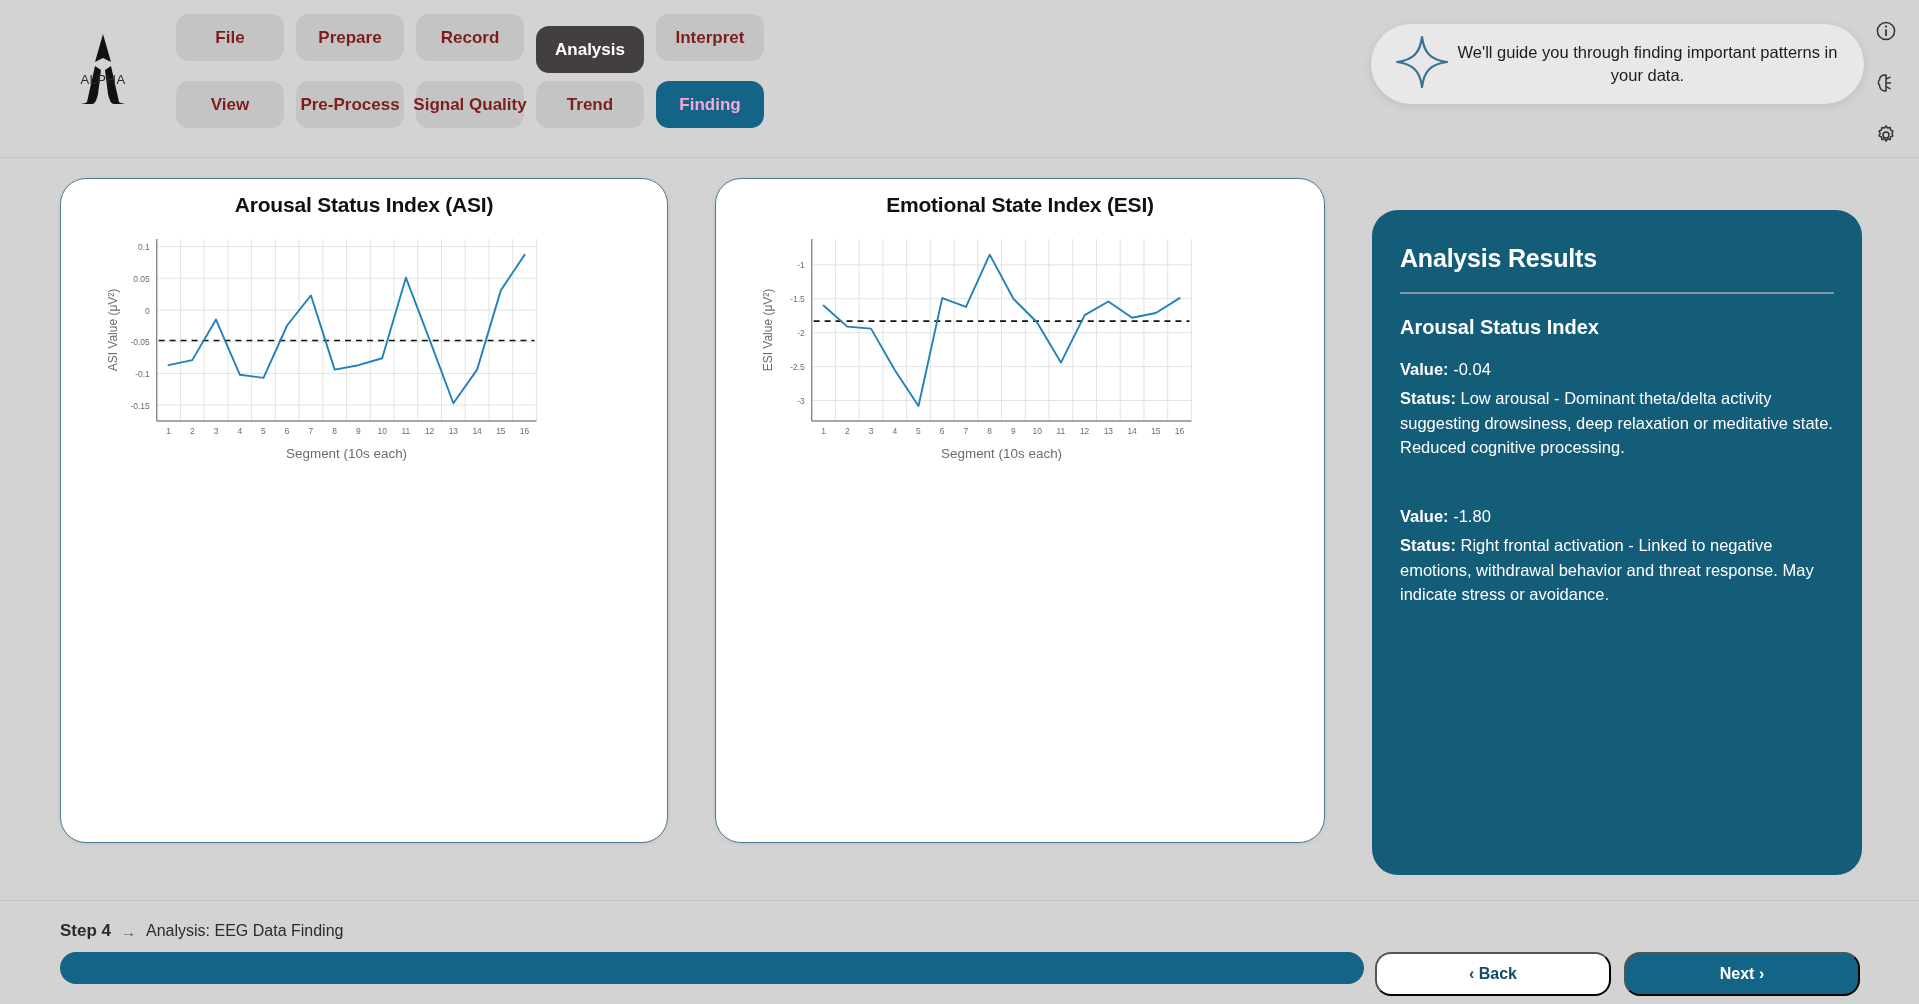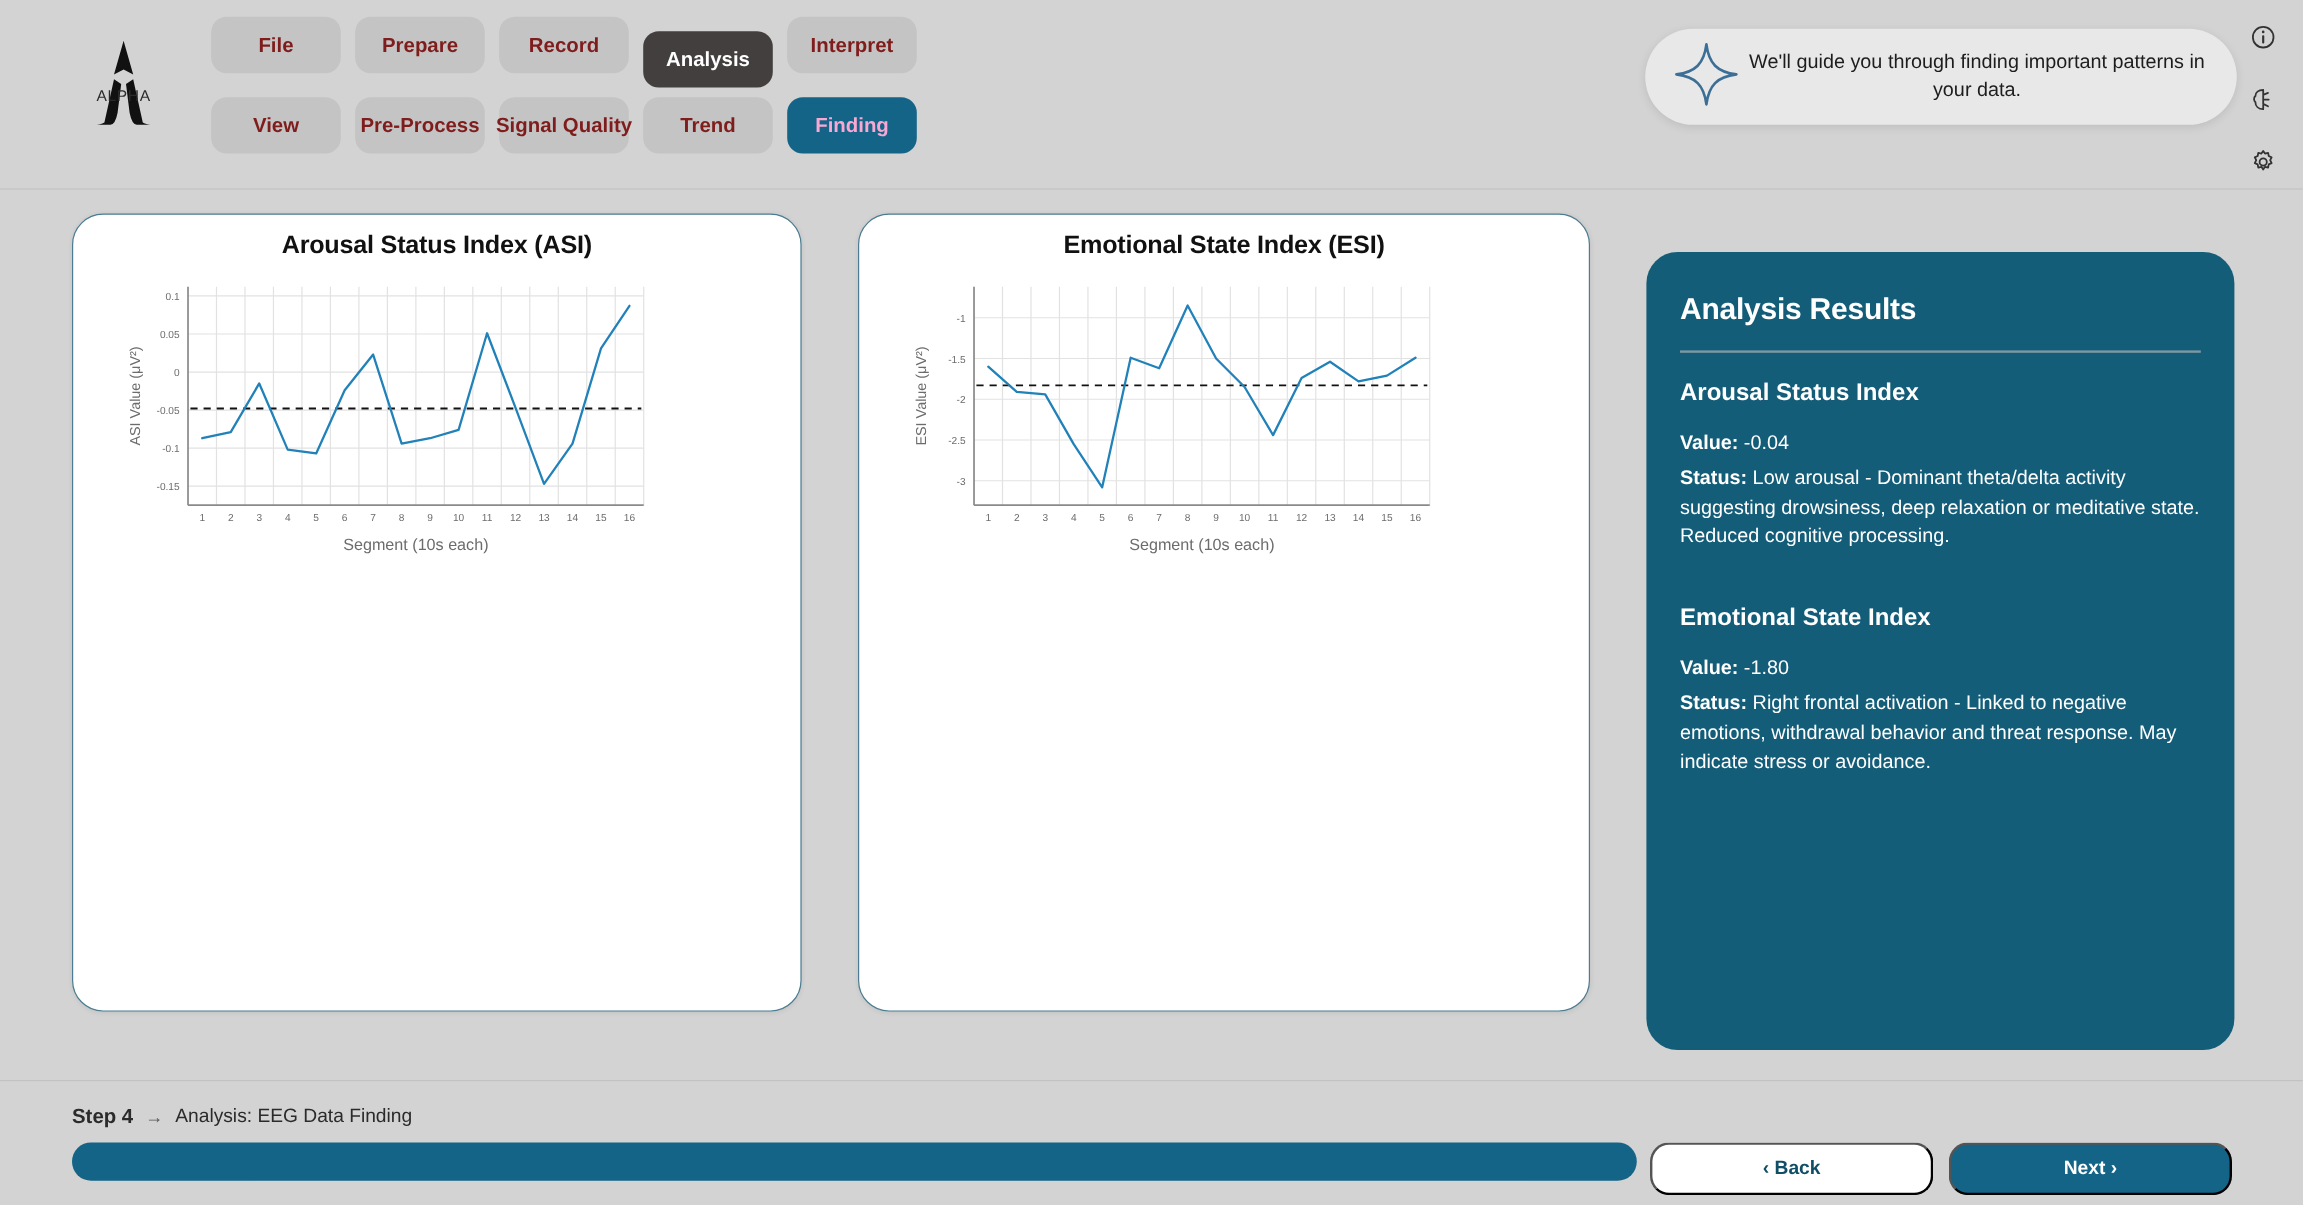--- a/index.html
+++ b/index.html
@@ -303,21 +303,20 @@
         <span class="lbl">Value:</span>
         <span>-0.04</span>
       </p>
       <p>
         <span class="lbl">Status:</span>
         <span>Low arousal - Dominant theta/delta activity suggesting drowsiness, deep relaxation or meditative state. Reduced cognitive processing.</span>
       </p>
 
       <div class="spacer-block"></div>
 
-      <h3>Emotional State Index</h3>
       <p>
         <span class="lbl">Value:</span>
         <span>-1.80</span>
       </p>
       <p>
         <span class="lbl">Status:</span>
         <span>Right frontal activation - Linked to negative emotions, withdrawal behavior and threat response. May indicate stress or avoidance.</span>
       </p>
     </div>
   </div>

